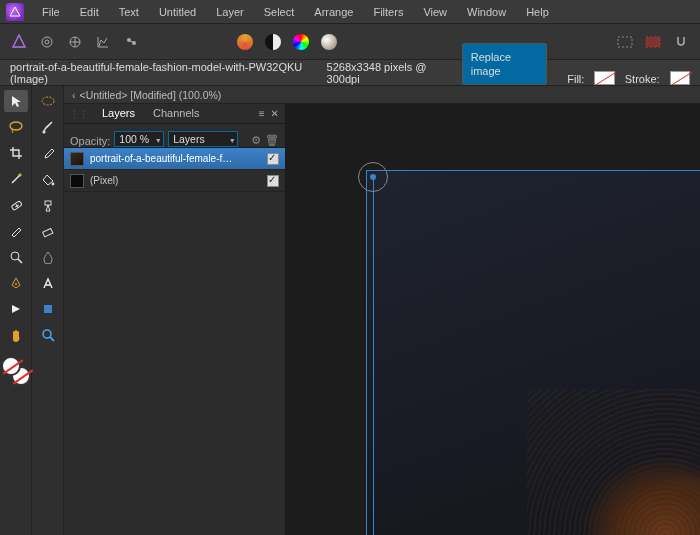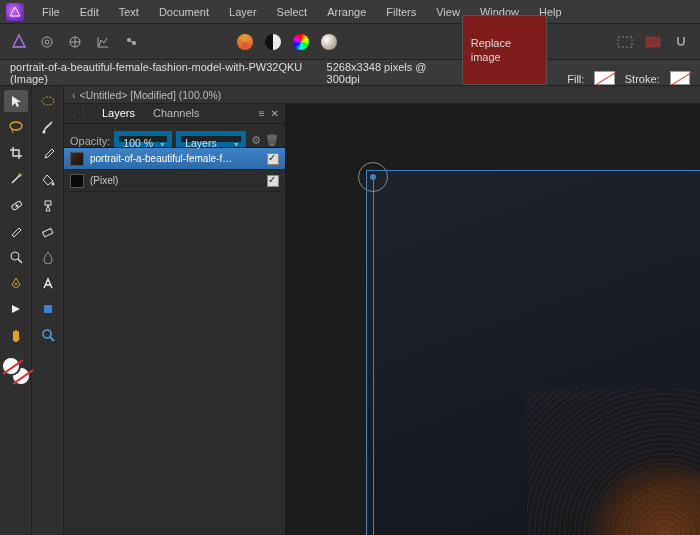--- a/index.html
+++ b/index.html
@@ -28,21 +28,21 @@
   .toolrow{height:36px;background:#353535;display:flex;align-items:center;padding:0 8px;border-bottom:1px solid #222;}
   .toolrow .left-group, .toolrow .mid-group, .toolrow .right-group{display:flex;align-items:center;gap:6px;}
   .toolrow .mid-group{margin-left:auto;margin-right:auto;position:relative;left:-30px;}
   .toolrow .right-group{margin-left:auto;}
   .ticon{width:22px;height:22px;border-radius:3px;display:flex;align-items:center;justify-content:center;color:#bbb;}
   .circle-icon{width:16px;height:16px;border-radius:50%;}
   
   
   .contextbar{height:26px;background:#3a3a3a;border-bottom:1px solid #222;display:flex;align-items:flex-end;padding:0 10px;gap:10px;}
   .contextbar .label{color:#ddd;}
-  .btn{background:#7f1d1d;border:1px solid #555;border-radius:2px;padding:20px 8px;color:#ddd;line-height:14px;}
+  .btn{background:#0369a1;border:1px solid #555;border-radius:2px;padding:6px 8px;color:#ddd;line-height:14px;}
   .swatch-none{width:22px;height:14px;background:#fff;position:relative;border:1px solid #999;}
   .swatch-none::after{content:"";position:absolute;left:-1px;top:6px;width:24px;height:1px;background:#e03030;transform:rotate(-32deg);}
   
   
   .workspace{display:flex;height:calc(535px - 24px - 36px - 26px);}
   
   
   .tools{width:32px;background:#2f2f2f;border-right:1px solid #222;display:flex;flex-direction:column;align-items:center;padding-top:4px;gap:4px;}
   .tools.right-col{border-right:1px solid #222;}
   .tool{width:24px;height:22px;display:flex;align-items:center;justify-content:center;color:#ddd;border-radius:2px;}
@@ -63,21 +63,21 @@
   
   .panel{width:222px;background:#2c2c2c;border-right:1px solid #1a1a1a;display:flex;flex-direction:column;font-size:11px;}
   .panel-tabs{height:20px;display:flex;align-items:center;border-bottom:1px solid #1a1a1a;padding-left:6px;gap:2px;position:relative;}
   .panel-tabs .ptab{padding:2px 8px;color:#bbb;border-bottom:2px solid transparent;}
   .panel-tabs .ptab.active{color:#fff;}
   .panel-tabs .drag-handle{color:#555;font-size:9px;margin-right:4px;}
   .panel-tabs .panel-right{margin-left:auto;display:flex;gap:6px;align-items:center;padding-right:6px;color:#aaa;font-size:10px;}
   .panel-tabs .pclose{cursor:default;}
   .panel-opts{height:24px;display:flex;align-items:flex-end;gap:4px;padding:0 6px;border-bottom:1px solid #1a1a1a;}
   .panel-opts .olabel{color:#aaa;}
-  .pselect{background:#202020;border:5px solid #0369a1;color:#ddd;height:16px;line-height:14px;padding:0 14px 0 4px;font-size:10.5px;position:relative;}
+  .pselect{background:#202020;border:1px solid #0369a1;color:#ddd;height:16px;line-height:14px;padding:0 14px 0 4px;font-size:10.5px;position:relative;}
   .pselect .caret{position:absolute;right:3px;top:2px;font-size:8px;color:#aaa;}
   .panel-opts .gear{margin-left:auto;color:#888;font-size:11px;}
   .panel-opts .trash{color:#888;font-size:11px;}
   .layer-list{flex:1;overflow:hidden;}
   .layer{height:22px;display:flex;align-items:center;gap:6px;padding:0 6px;border-bottom:1px solid #232323;}
   .layer.selected{background:linear-gradient(#3d82c8,#2e6aa8);color:#fff;}
   .lthumb{width:14px;height:14px;background:#0a0a0a;border:1px solid #555;flex:0 0 auto;}
   .lthumb.img{background:linear-gradient(135deg,#3b2a1e 0%,#1a1410 100%);}
   .lname{flex:1;white-space:nowrap;overflow:hidden;text-overflow:ellipsis;font-size:10px;}
   .lvis{width:12px;height:12px;border:1px solid #888;background:#ddd;position:relative;flex:0 0 auto;}
@@ -106,21 +106,21 @@
 
 <div class="menubar">
   <div class="app-icon">
     <svg viewBox="0 0 12 12">
         <path d="M6 1 L11 10 L1 10 Z" fill="none" stroke="#fff" stroke-width="1"></path>
       </svg>
   </div>
   <div class="mitem">File</div>
   <div class="mitem">Edit</div>
   <div class="mitem">Text</div>
-  <div class="mitem">Document</div>
+  <div class="mitem">Untitled</div>
   <div class="mitem">Layer</div>
   <div class="mitem">Select</div>
   <div class="mitem">Arrange</div>
   <div class="mitem">Filters</div>
   <div class="mitem">View</div>
   <div class="mitem">Window</div>
   <div class="mitem">Help</div>
 </div>
 
 <div class="toolrow">

